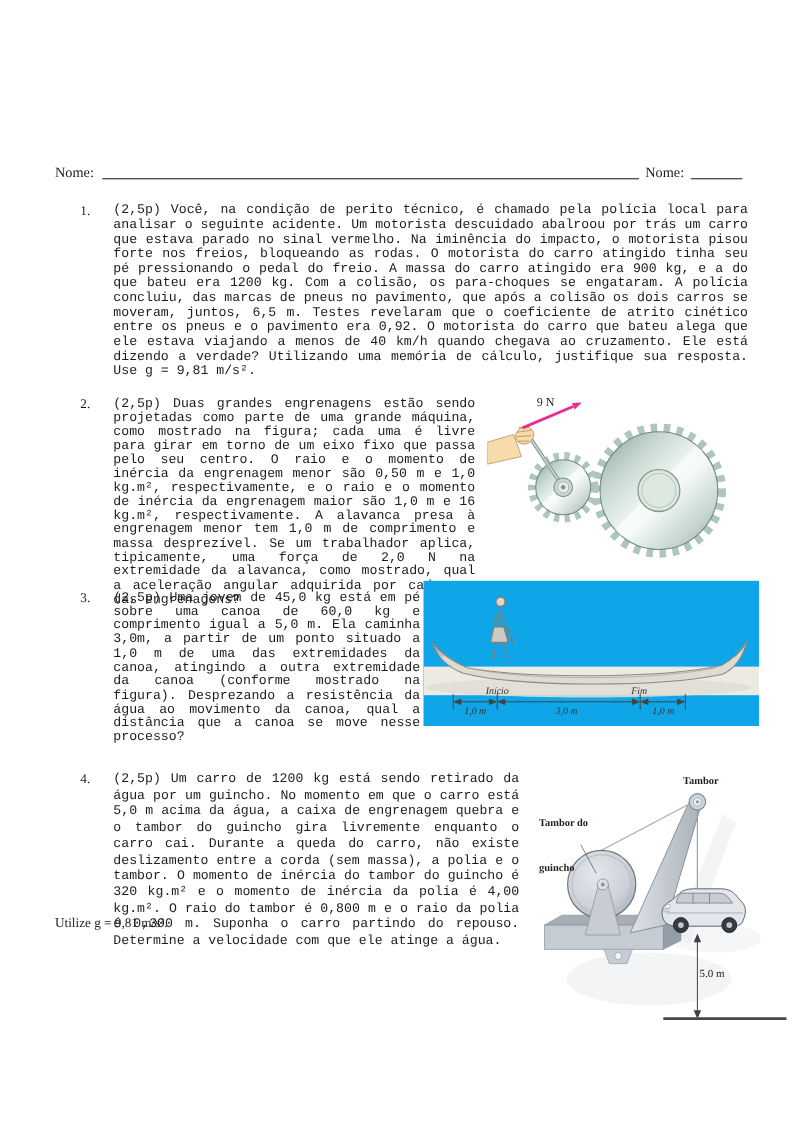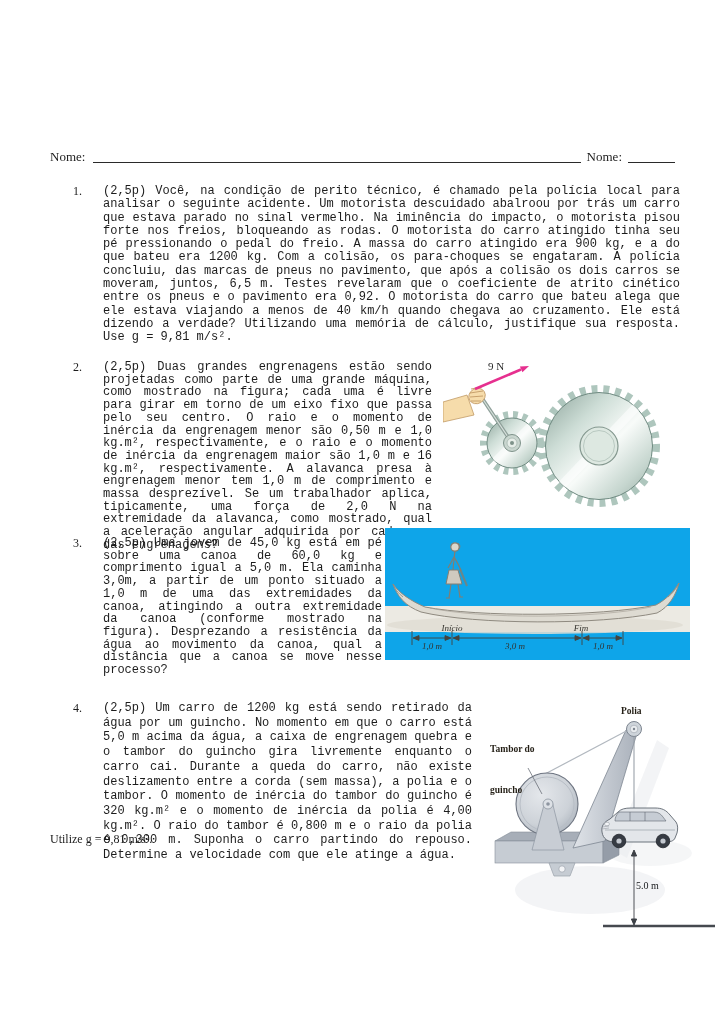--- a/index.html
+++ b/index.html
@@ -224,19 +224,19 @@
         <path d="M117,129 L124,128 M117,131 L124,130" stroke="#8a9099" stroke-width="0.5" fill="none"></path>
       </g>
       <g stroke="#3c4046" fill="#3c4046">
         <polygon points="149,152 146.4,158 151.6,158"></polygon>
         <line x1="149" y1="158" x2="149" y2="221" stroke-width="0.9"></line>
         <polygon points="149,227 146.4,221 151.6,221"></polygon>
       </g>
       <line x1="118" y1="228" x2="230" y2="228" stroke="#45494f" stroke-width="2.4"></line>
       <line x1="43" y1="70" x2="57" y2="96" stroke="#6a6f77" stroke-width="0.8"></line>
     </svg>
-    <span class="fig-label wlabel polia">Polia</span>
+    <span class="fig-label wlabel polia">Tambor</span>
     <span class="fig-label wlabel tamb1">Tambor do</span>
     <span class="fig-label wlabel tamb2">guincho</span>
     <span class="fig-label hdim">5.0 m</span>
   </div>
 
 </div>
 
 </body></html>

